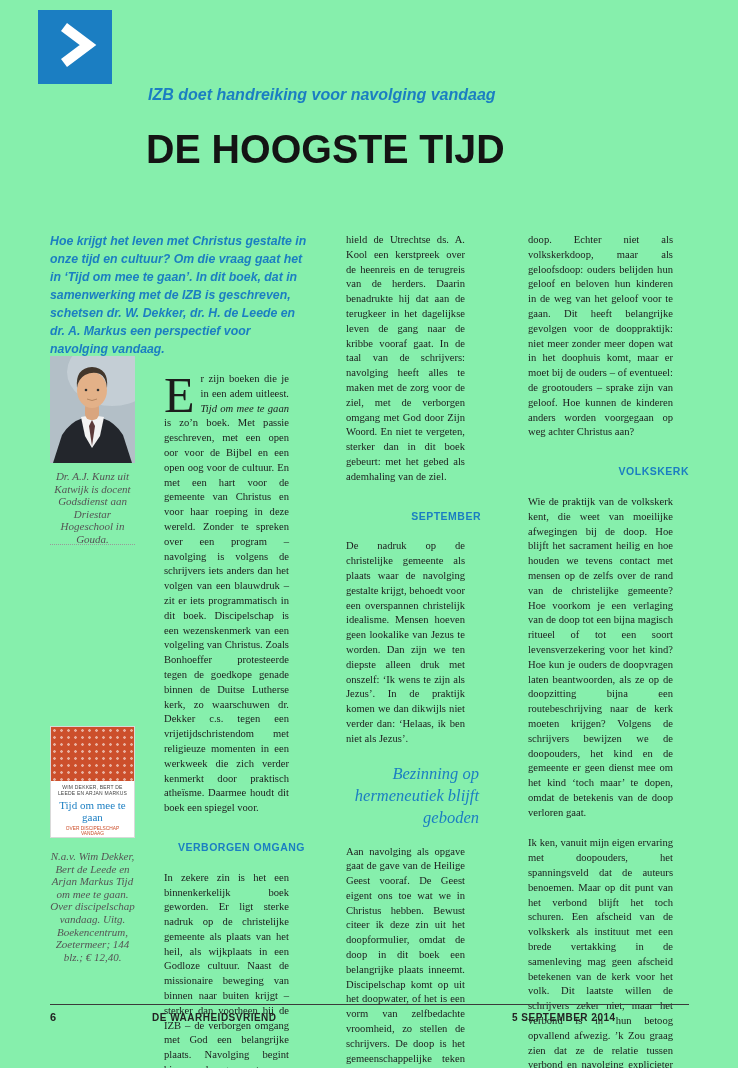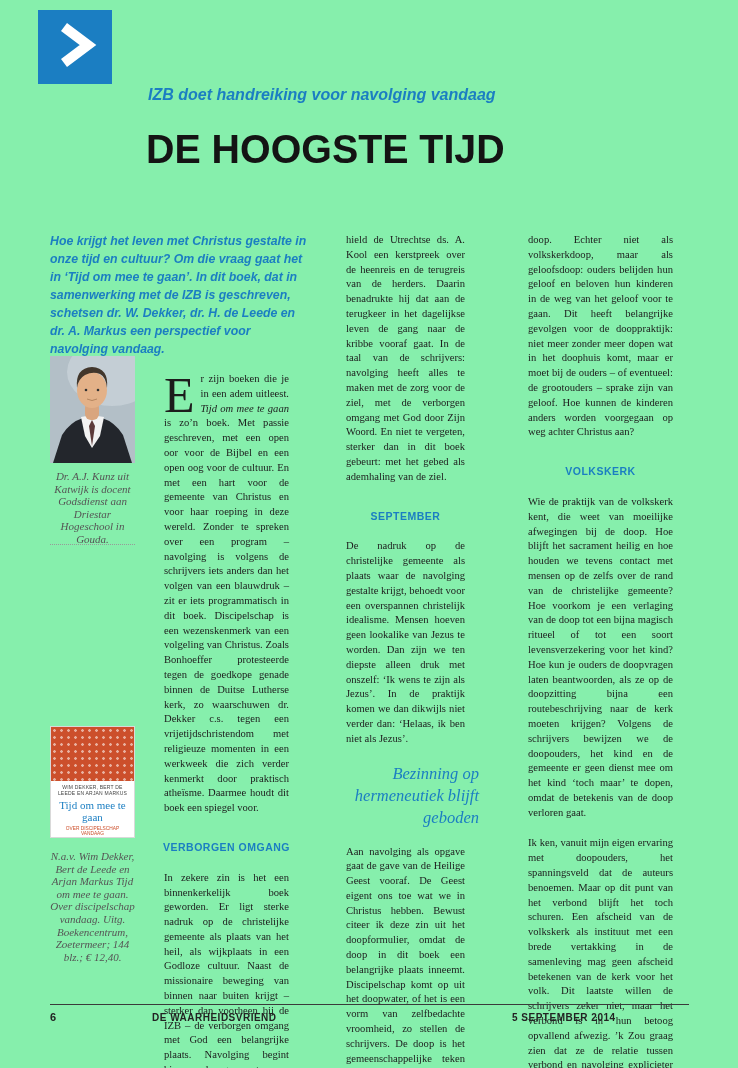--- a/index.html
+++ b/index.html
@@ -19,21 +19,21 @@
   .intro{left:50px;top:214px;width:258px;font-family:"Liberation Sans",sans-serif;
          font-weight:bold;font-style:italic;font-size:12.3px;line-height:18px;color:#1b7ec2;margin-top:18px;}
 
   
   .col{position:absolute;text-align:justify;font-size:10.6px;line-height:14.8px;}
   .colA{left:148px;top:356px;width:157px;}
   .colB{left:330px;top:217px;width:151px;}
   .colC{left:512px;top:217px;width:177px;}
   .col p{margin:16px;}
   .subhead{font-family:"Liberation Sans",sans-serif;font-weight:bold;font-size:10.5px;
-           letter-spacing:.5px;color:#1b7ec2;margin:24px 0 5px;text-align:center;}
+           letter-spacing:.5px;color:#1b7ec2;margin:24px 0 5px;text-align:right;}
   .dropcap{float:left;font-size:50px;line-height:41px;padding:3px 6px 0 0;color:#1c1c1c;}
   .pullquote{font-style:italic;font-size:16.5px;line-height:22px;color:#1b7ec2;
              text-align:right;margin:13px 2px;}
 
   
   .photo{left:50px;top:356px;width:85px;height:107px;}
   .caption{font-size:11px;font-style:italic;color:#555;line-height:12.6px;text-align:center;}
   .photo-caption{left:50px;top:470px;width:85px;}
   .dotted{left:50px;top:544px;width:85px;border-top:1px dotted #999;height:0;}
   .book{left:50px;top:726px;width:85px;height:112px;border:1px solid #d9d9d9;box-sizing:border-box;

